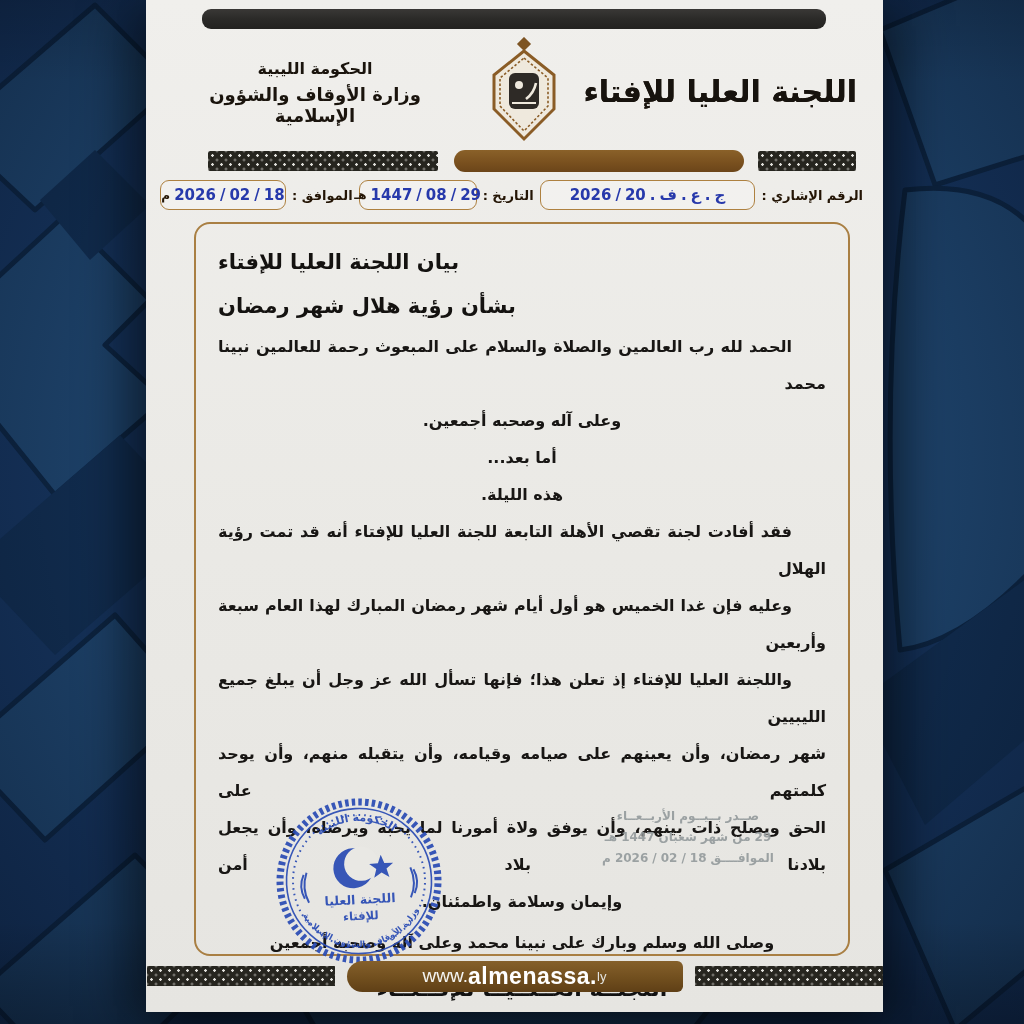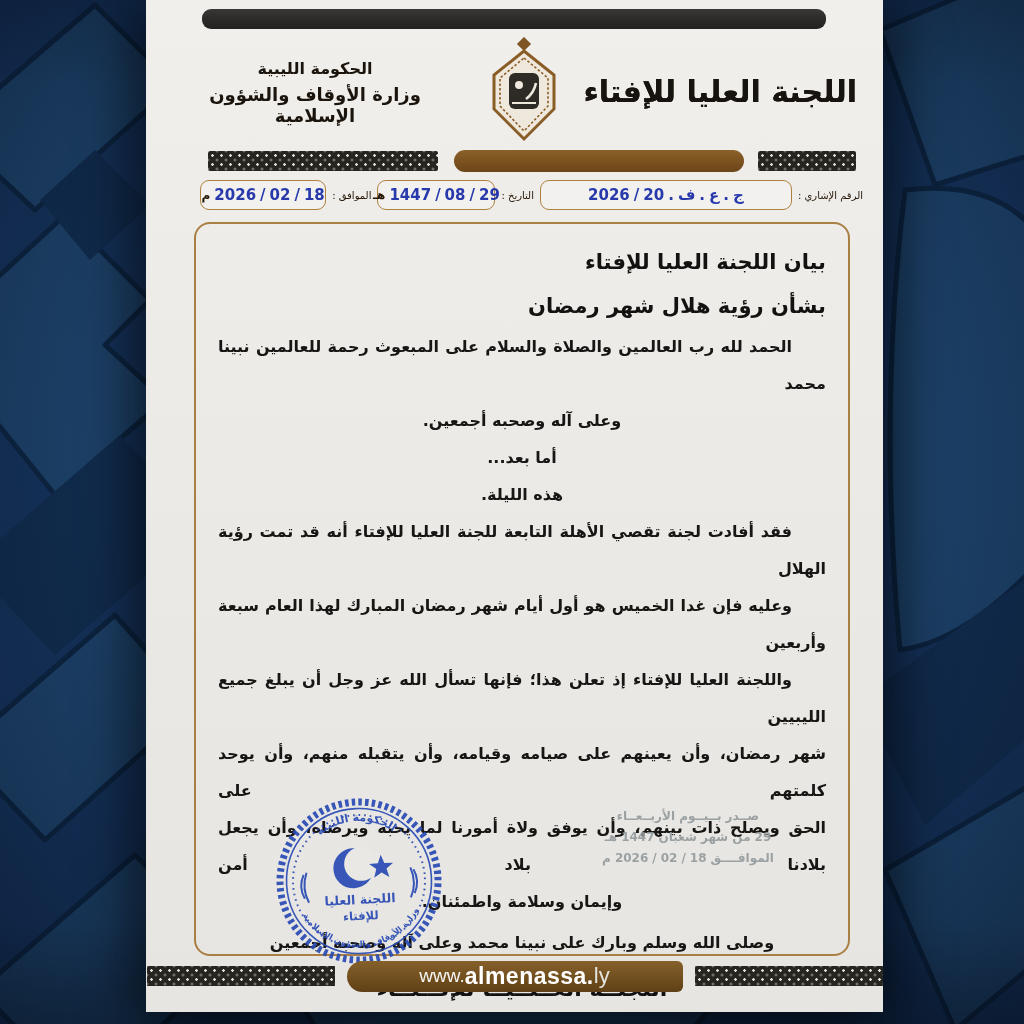--- a/index.html
+++ b/index.html
@@ -28,32 +28,32 @@
     background-image:radial-gradient(circle, rgba(236,235,230,.95) 1.1px, transparent 1.5px),
                      radial-gradient(circle, rgba(236,235,230,.5) 1px, transparent 1.4px);
     background-size:9px 9px,9px 9px;background-position:0 0,4.5px 4.5px;}
   .strip-l{left:62px;width:230px;}
   .strip-r{left:612px;width:98px;}
   .band-bar{position:absolute;left:308px;top:0;width:290px;height:22px;border-radius:12px;
     background:linear-gradient(180deg,#8a6129 0%,#7a511f 55%,#6b4519 100%);}
   
   .fields{position:absolute;top:178px;right:20px;left:14px;height:34px;display:flex;
     direction:rtl;align-items:center;gap:6px;}
-  .f-label{font-size:10px;font-weight:normal;color:#241505;white-space:nowrap;}
+  .f-label{font-size:13px;font-weight:bold;color:#241505;white-space:nowrap;}
   .f-box{height:30px;border:1.5px solid #ae8140;border-radius:9px;background:rgba(255,255,255,.25);
     display:flex;direction:rtl;align-items:center;justify-content:center;gap:4px;padding:0 8px;box-sizing:border-box;}
   .hand{color:#2739ab;font-weight:bold;font-size:15px;}
   .era{color:#241505;font-weight:bold;font-size:12px;}
   .box-ref{width:252px;}
   .box-hijri{width:118px;}
   .box-greg{width:126px;}
   
   .textbox{position:absolute;left:48px;top:222px;width:656px;height:734px;box-sizing:border-box;
     border:2px solid #a97f43;border-radius:16px;padding:16px 22px 0 22px;direction:rtl;}
-  .t-title{font-size:21px;font-weight:bold;color:#141210;text-align:right;line-height:44px;}
+  .t-title{font-size:21px;font-weight:bold;color:#141210;text-align:left;line-height:44px;}
   .ln{font-size:16px;font-weight:bold;color:#181614;line-height:37px;direction:rtl;}
   .jl{text-align:justify;text-align-last:justify;}
   .ind{text-indent:34px;}
   .cl{text-align:center;}
   .closing{margin-top:4px;}
   .signature{margin-top:6px;text-align:center;font-size:22px;font-weight:bold;color:#111;line-height:44px;}
   
   .issued{position:absolute;left:442px;top:806px;width:200px;text-align:center;
     color:#939a9c;font-weight:bold;font-size:12px;line-height:21px;opacity:.9;}
   .issued-row{display:flex;direction:rtl;justify-content:center;gap:4px;}
@@ -66,21 +66,21 @@
   .f-strip{height:20px;width:188px;background-color:#26251f;
     background-image:radial-gradient(circle, rgba(236,235,230,.95) 1.1px, transparent 1.5px),
                      radial-gradient(circle, rgba(236,235,230,.5) 1px, transparent 1.4px);
     background-size:9px 9px,9px 9px;background-position:0 0,4.5px 4.5px;}
   .url-bar{height:31px;min-width:300px;padding:0 18px;border-radius:16px 6px 6px 16px;
     background:linear-gradient(180deg,#85602b 0%,#6f4d1d 60%,#5f3f16 100%);
     display:flex;align-items:center;justify-content:center;
     font-family:"Liberation Sans","DejaVu Sans",sans-serif;}
   .url-pre{color:#f4f4f2;font-size:19px;font-weight:400;}
   .url-name{color:#ffffff;font-size:23px;font-weight:800;letter-spacing:.5px;}
-  .url-suf{color:#e3e3e0;font-size:22px;font-weight:400;}
+  .url-suf{color:#e3e3e0;font-size:13px;font-weight:400;}
 </style>
 </head>
 <body>
 
 <div class="bg">
   <svg width="1024" height="1024" viewBox="0 0 1024 1024">
     <rect x="0" y="0" width="1024" height="1024" fill="#15325a"></rect>
     <g fill="#1d4168" stroke="#0d2440" stroke-width="5" stroke-linejoin="round">
       <path d="M-50,130 L95,5 L175,85 L35,210 Z"></path>
       <path d="M-70,340 L65,215 L150,300 L105,345 L165,400 L55,495 Z"></path>

